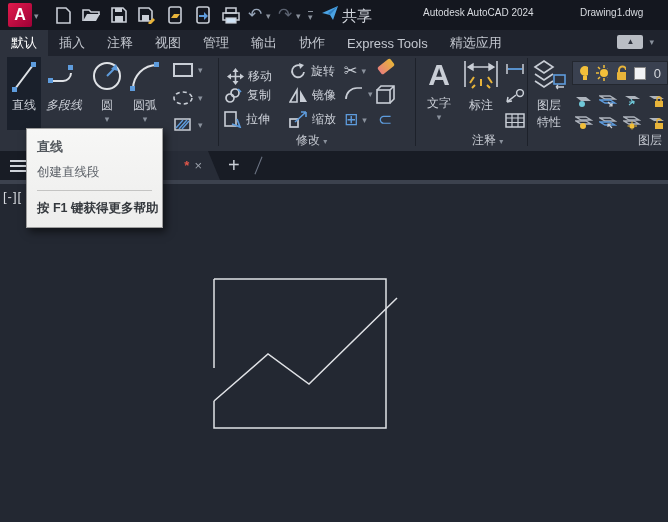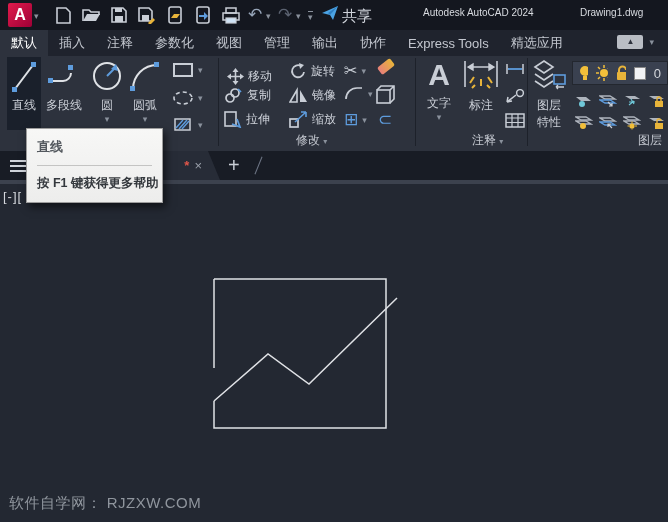--- a/index.html
+++ b/index.html
@@ -139,21 +139,20 @@
     <span class="abs share" style="left:342px;">共享</span>
 
     <span class="abs ttext" style="left:423px;">Autodesk AutoCAD 2024</span>
     <span class="abs ttext" style="left:580px;">Drawing1.dwg</span>
   </div>
 
   <div id="tabrow" class="abs">
     <div class="rtab active">默认</div>
     <div class="rtab">插入</div>
     <div class="rtab">注释</div>
-    <div class="rtab">参数化</div>
     <div class="rtab">视图</div>
     <div class="rtab">管理</div>
     <div class="rtab">输出</div>
     <div class="rtab">协作</div>
     <div class="rtab">Express Tools</div>
     <div class="rtab">精选应用</div>
   </div>
   <div id="tab-collapse" class="abs">
     <span class="pill">▲</span>
     <span class="caret">▾</span>
@@ -165,21 +164,21 @@
     <div class="abs vsep" style="left:527px;"></div>
 
     <div class="abs btn-large active" style="left:7px;top:1px;width:34px;height:73px;">
       <svg width="30" height="38">
         <line x1="6" y1="32" x2="24" y2="8" stroke="#dfe2e6" stroke-width="2"></line>
         <rect x="3" y="30" width="5" height="5" fill="#5e9cdd"></rect>
           <rect x="22" y="5" width="5" height="5" fill="#5e9cdd"></rect>
       </svg>
       <span class="blabel">直线</span>
     </div>
-    <div class="abs btn-large" style="left:44px;top:1px;width:40px;height:73px;">
+    <div class="abs btn-large" style="left:44px;top:1px;width:40px;height:73px;font-style:italic;">
       <svg width="34" height="38">
         <path d="M4 24 h12 M16 24 a8 8 0 0 0 8 -8" fill="none" stroke="#dfe2e6" stroke-width="2"></path>
         <rect x="1" y="21" width="5" height="5" fill="#5e9cdd"></rect>
           <rect x="21" y="8" width="5" height="5" fill="#5e9cdd"></rect>
       </svg>
       <span class="blabel">多段线</span>
     </div>
     <div class="abs btn-large" style="left:90px;top:1px;width:34px;height:73px;">
       <svg width="36" height="38">
         <circle cx="18" cy="19" r="13" fill="none" stroke="#dfe2e6" stroke-width="2"></circle>
@@ -444,22 +443,22 @@
   </div>
   <div id="strip" class="abs"></div>
 
   <div id="canvas" class="abs">
     <span id="vpctl" class="abs">[-][</span>
     <svg id="drawing-svg" class="abs" style="left:0;top:0;" width="668" height="338">
         <polyline points="214,95 214,184" fill="none" stroke="#e0e2e6" stroke-width="1.5"></polyline>
         <polyline points="214,95 386,95 386,244 214,244 214,217" fill="none" stroke="#e0e2e6" stroke-width="1.5"></polyline>
         <polyline points="214,217 268,170 309,200 397,114" fill="none" stroke="#e0e2e6" stroke-width="1.5"></polyline>
       </svg>
-    <span id="watermark" class="abs">软件自学网： RJZXW.COM</span>
   </div>
 
   <div id="tooltip" class="abs">
     <div class="t1">直线</div>
+    <div class="t2">创建直线段</div>
     <hr>
     <div class="help">按 F1 键获得更多帮助</div>
   </div>
 
 </div>
 
 </body></html>

